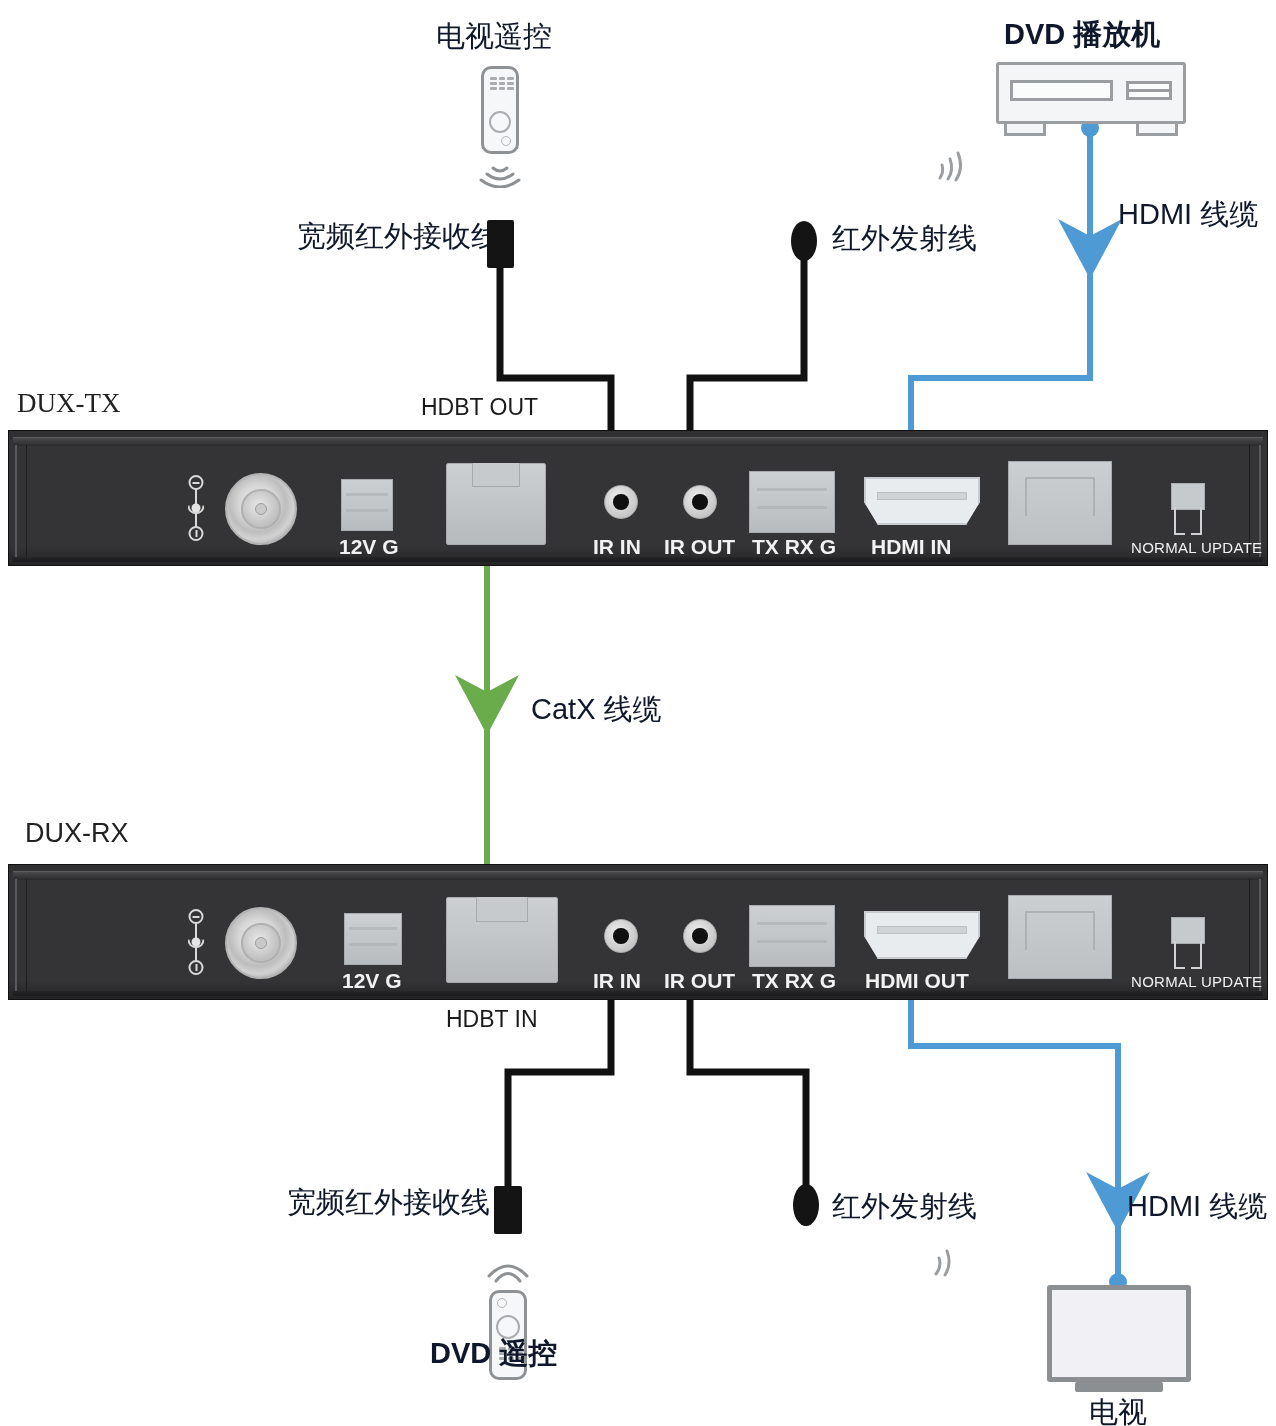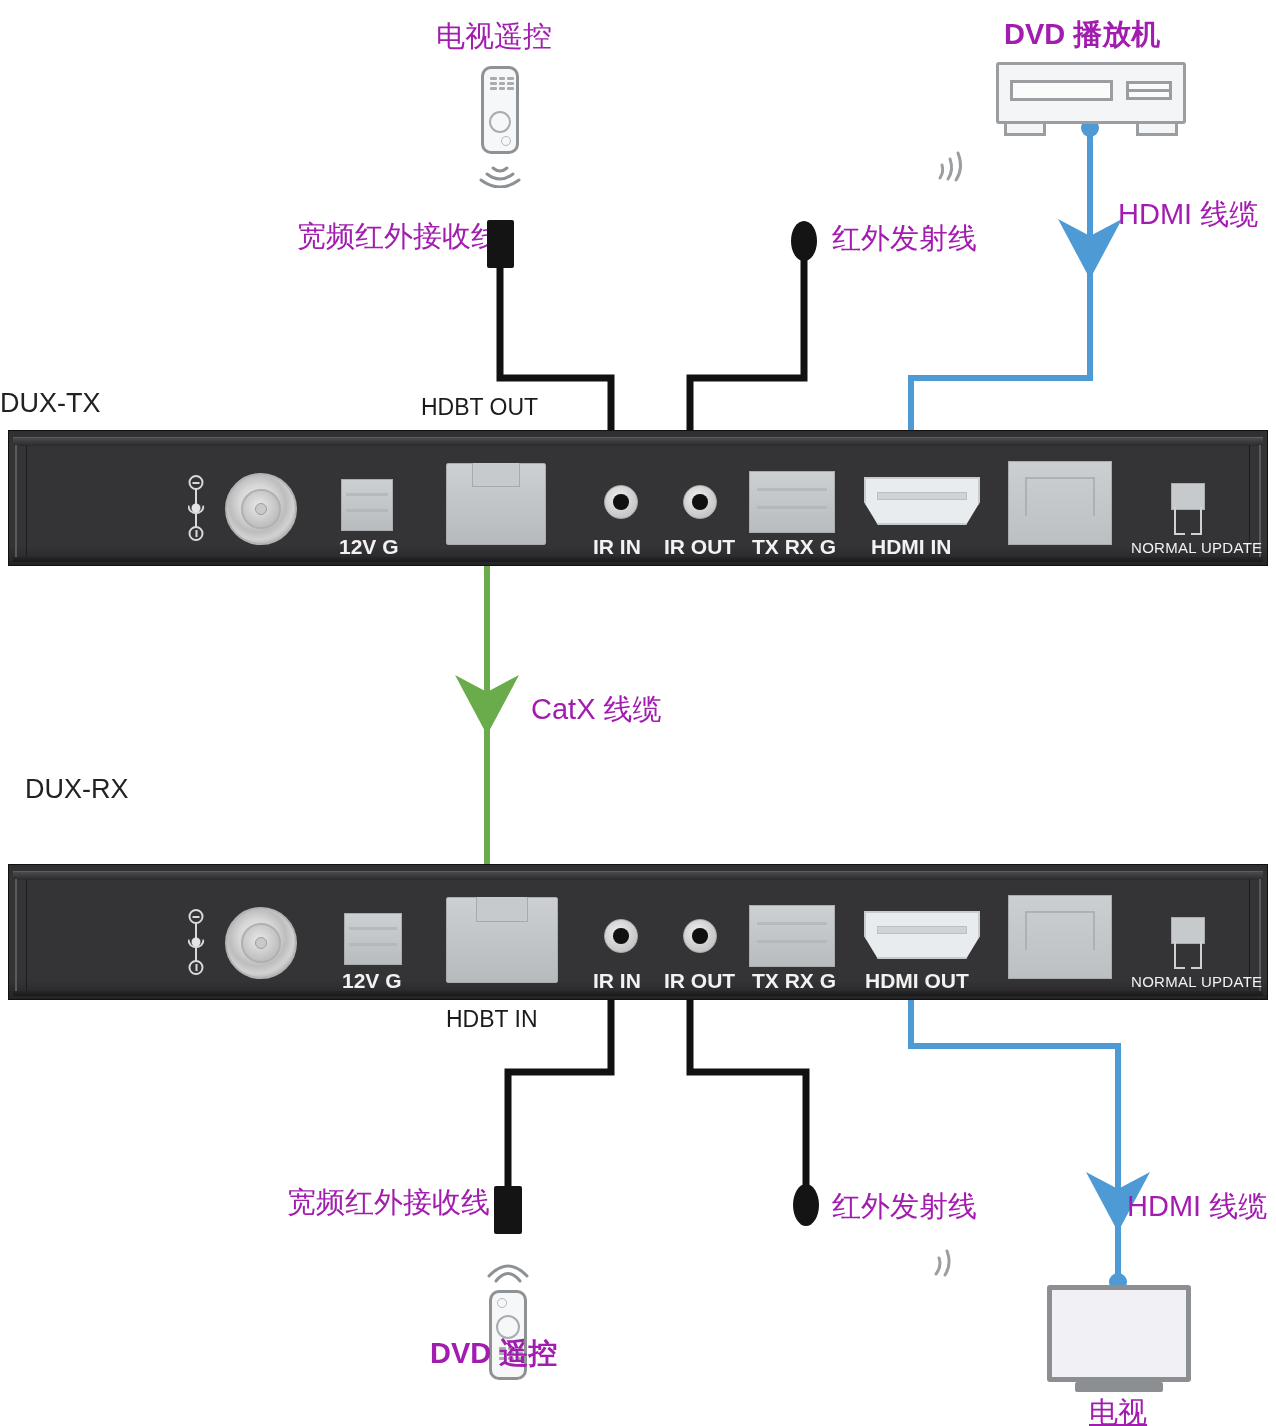--- a/index.html
+++ b/index.html
@@ -24,21 +24,21 @@
     position: absolute;
     left: 0; top: 0;
     width: 1276px;
     height: 1426px;
     pointer-events: none;
   }
 
   
   .lbl {
     position: absolute;
-    color: #a21caf;
+    color: #0f172a;
     white-space: nowrap;
     line-height: 1;
   }
   .lbl-cn      { font-size: 29px; }
   .lbl-cn-bold { font-size: 29px; }
   .lbl-cn-bold b { font-weight: bold; }
   .lbl-dev     { font-size: 27px; color: #222; }
   .lbl-port    { font-size: 23px; color: #1b1b1b; }
 
   
@@ -376,21 +376,21 @@
   </div>
   <div class="dvd" style="left:996px; top:62px; width:190px; height:62px;">
     <div class="tray"></div>
     <div class="keys"></div>
   </div>
   <div class="dvd-foot" style="left:1004px; top:124px; width:42px;"></div>
   <div class="dvd-foot" style="left:1136px; top:124px; width:42px;"></div>
 
   <div class="lbl lbl-cn" style="left:1118px; top:200px;">HDMI 线缆</div>
 
-  <div class="lbl lbl-dev" style="left:0; top:390px;">DUX-TX</div>
+  <div class="lbl lbl-dev" style="left:17px; top:390px;font-family:Liberation Serif, serif;">DUX-TX</div>
   <div class="lbl lbl-port" style="left:421px; top:396px;">HDBT OUT</div>
 
   <div class="panel" style="left:8px; top:430px; width:1260px; height:136px;">
     <div class="top-rail"></div>
     <div class="edge-l"></div>
     <div class="edge-r"></div>
     <div class="bot-rail"></div>
 
     <div class="pwr-sym" style="left:176px; top:44px; width:22px; height:66px;">
       <div class="ring top"></div>
@@ -434,21 +434,21 @@
     <div class="fw-switch" style="left:1162px; top:52px; width:34px; height:52px;">
       <div class="body"></div>
       <div class="lever"></div>
       <div class="lever2"></div>
     </div>
     <div class="silk small" style="left:1122px; top:108px;">NORMAL UPDATE</div>
   </div>
 
   <div class="lbl lbl-cn" style="left:531px; top:695px;">CatX 线缆</div>
 
-  <div class="lbl lbl-dev" style="left:25px; top:776px;">DUX-RX</div>
+  <div class="lbl lbl-dev" style="left:25px; top:820px;">DUX-RX</div>
 
   <div class="panel" style="left:8px; top:864px; width:1260px; height:136px;">
     <div class="top-rail"></div>
     <div class="edge-l"></div>
     <div class="edge-r"></div>
     <div class="bot-rail"></div>
 
     <div class="pwr-sym" style="left:176px; top:44px; width:22px; height:66px;">
       <div class="ring top"></div>
       <div class="stem"></div>
@@ -534,15 +534,15 @@
     <g fill="none" stroke="#9a9ea1" stroke-width="3" stroke-linecap="round">
       <path d="M12,32 Q18,24 15,16"></path>
       <path d="M21,33 Q28,22 23,9"></path>
     </g>
   </svg>
 
   <div class="lbl lbl-cn" style="left:1127px; top:1192px;">HDMI 线缆</div>
 
   <div class="tv-screen" style="left:1047px; top:1285px; width:144px; height:97px;"></div>
   <div class="tv-stand" style="left:1075px; top:1382px; width:88px; height:10px;"></div>
-  <div class="lbl lbl-cn" style="left:1089px; top:1398px;text-decoration:underline;">电视</div>
+  <div class="lbl lbl-cn" style="left:1089px; top:1398px;">电视</div>
 
 </div>
 
 </body></html>

